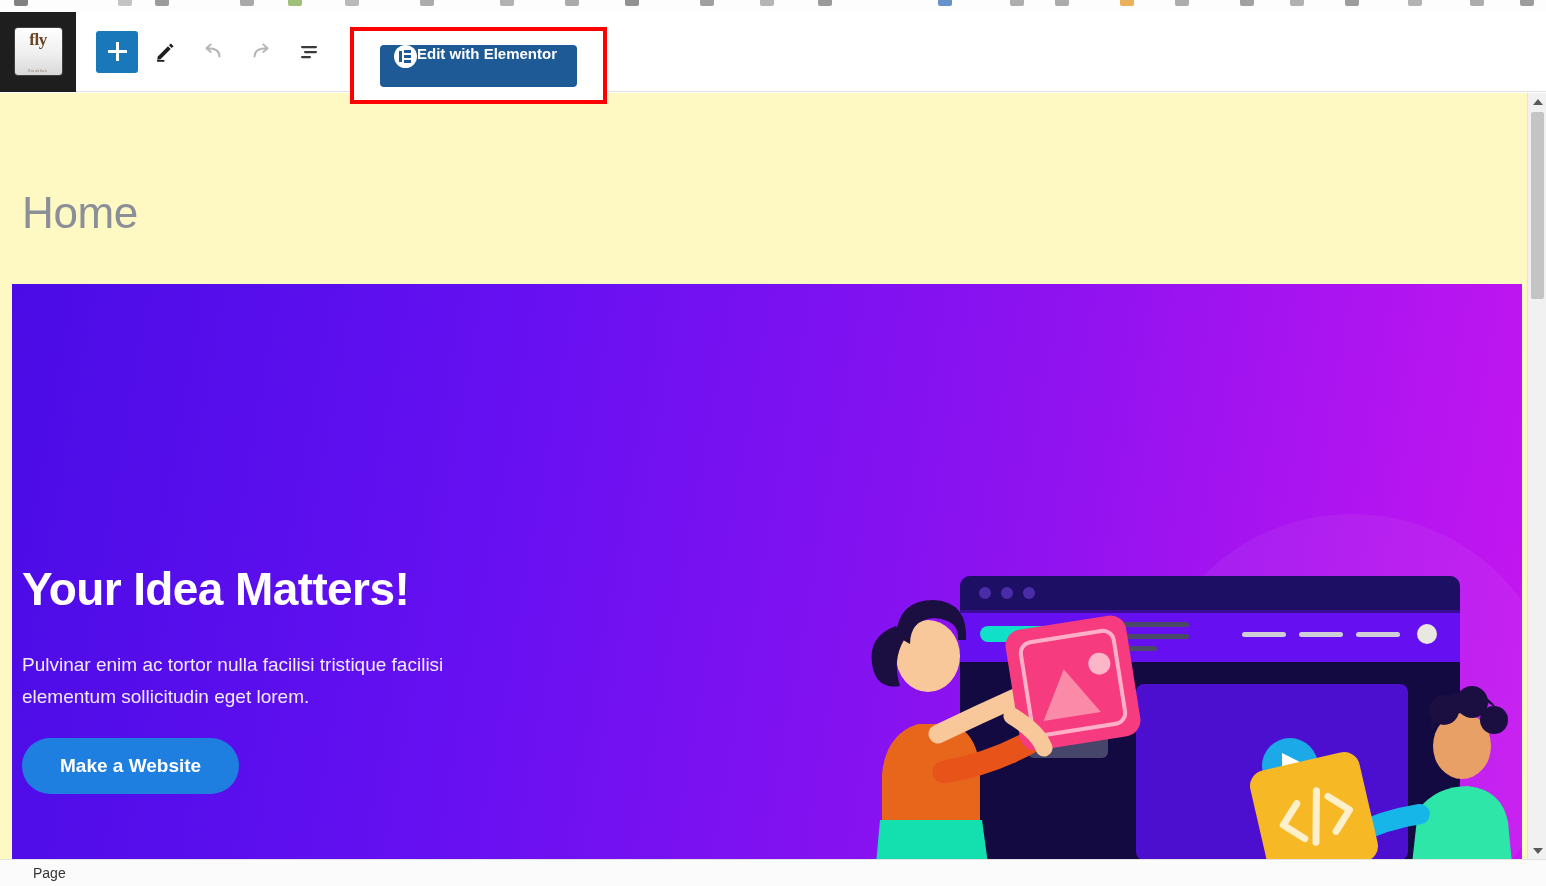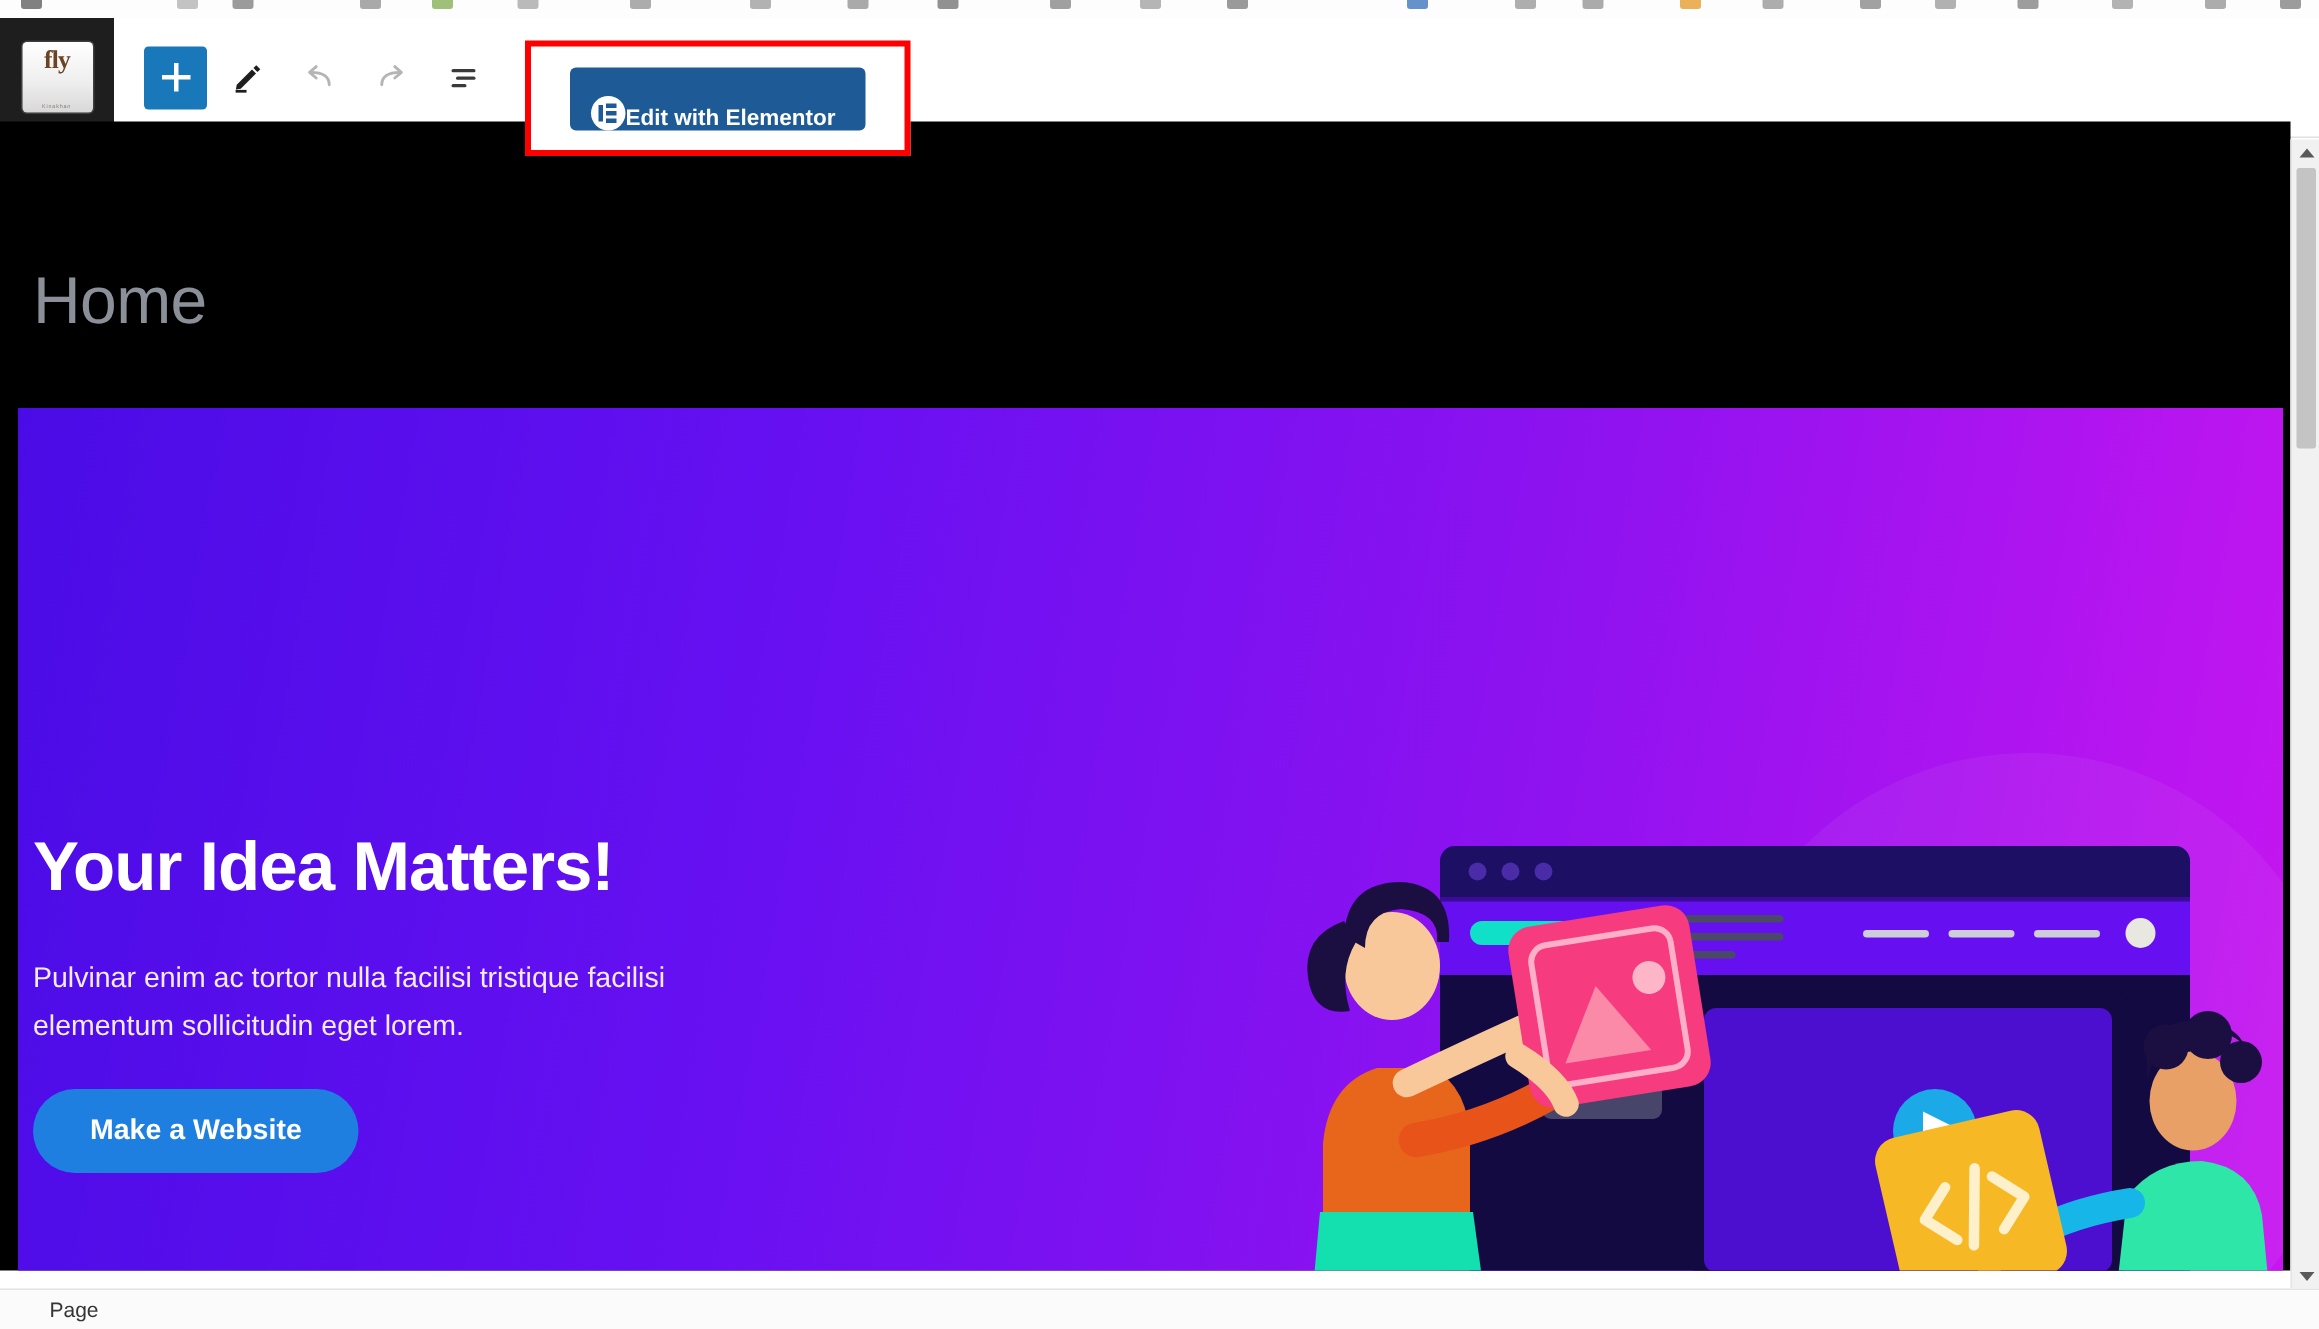--- a/index.html
+++ b/index.html
@@ -65,41 +65,41 @@
   .icon-svg { display: block; }
 
   .elementor-box {
     position: absolute; left: 350px; top: 15px;
     width: 257px; height: 77px;
     border: 4px solid #ff0000; background: #ffffff;
     display: flex; align-items: center; justify-content: center;
     z-index: 20;
   }
   .elementor-btn {
-    display: flex; align-items: flex-end; 
+    display: flex; align-items: flex-start; 
     background: #1d5a96; color: #ffffff;
     height: 42px; padding: 0 20px 0 14px;
     border-radius: 4px; border: none; cursor: pointer;
     font-size: 15px; font-weight: bold;
     font-family: "Liberation Sans", sans-serif;
     white-space: nowrap;
   }
   .el-logo {
     width: 23px; height: 23px; border-radius: 50%;
     background: #ffffff; flex: none;
     display: flex; align-items: center; justify-content: center; gap: 2px;
   }
   .el-bar-v { width: 3px; height: 11px; background: #1d5a96; }
   .el-bars { display: flex; flex-direction: column; gap: 2px; }
   .el-bar-h { width: 7px; height: 3px; background: #1d5a96; }
 
   
   .canvas {
-    position: absolute; top: 81px; left: 0;
-    width: 1527px; height: 766px; background: #000000; overflow: hidden;
+    position: absolute; top: 93px; left: 0;
+    width: 1527px; height: 766px; background: #fef9c3; overflow: hidden;
   }
   .page-title {
     position: absolute; left: 22px; top: 95px;
     font-size: 44px; color: #8b8f98; font-weight: normal;
     letter-spacing: -.4px;
   }
 
   
   .hero {
     position: absolute; left: 12px; top: 191px;

